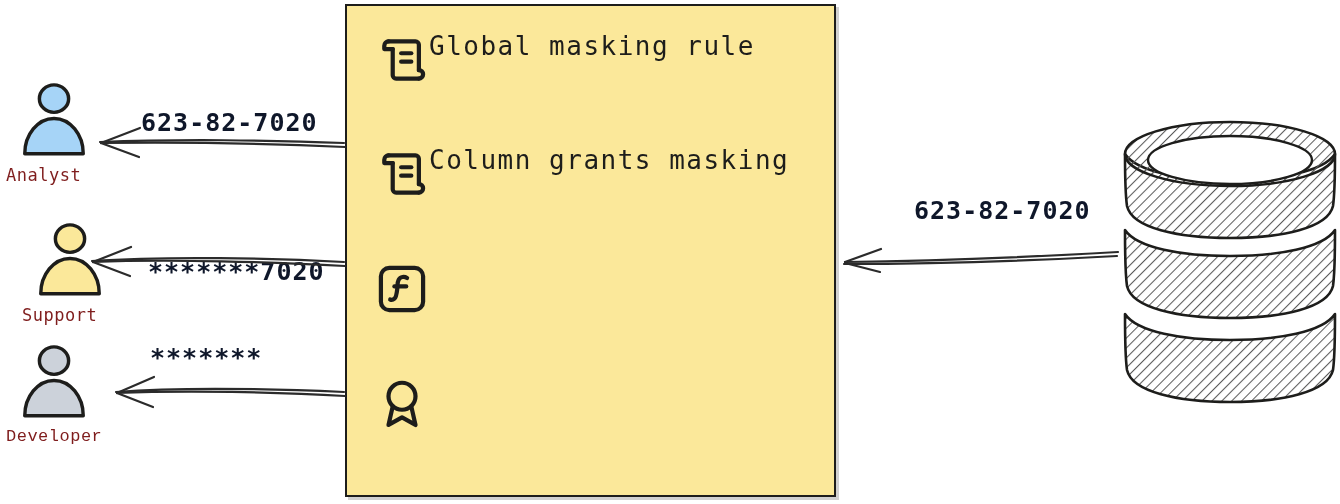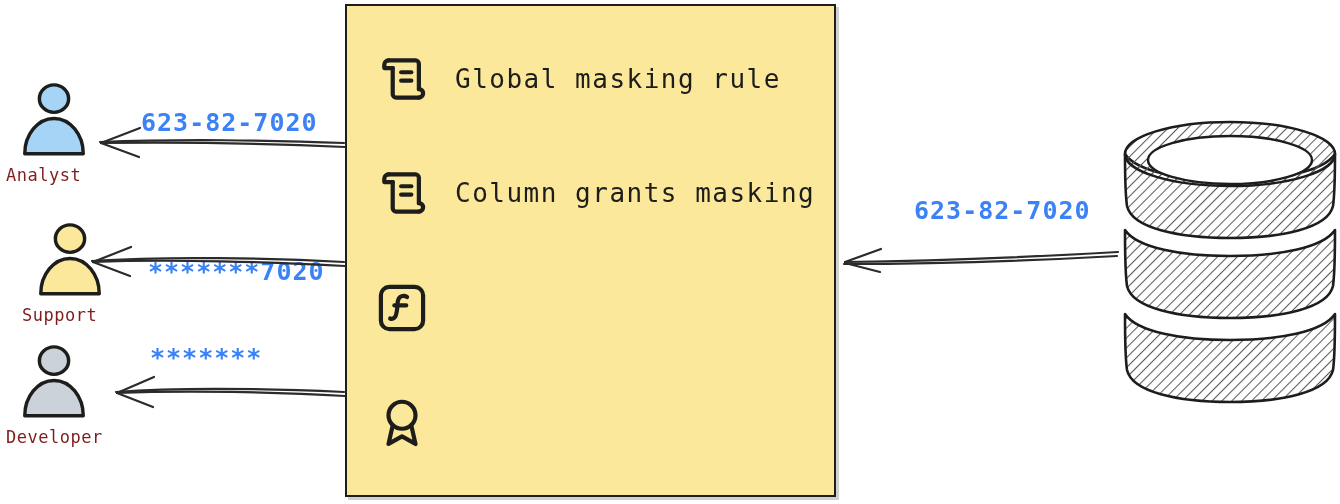--- a/index.html
+++ b/index.html
@@ -17,38 +17,38 @@
     background:#fbe89a;
     border:2px solid #1d1d1b;
     box-sizing:border-box;
     box-shadow:3px 3px 0 0 rgba(0,0,0,0.18);
   }
   .panel-rows{
     position:absolute;left:345px;top:4px;width:491px;height:493px;
     display:flex;flex-direction:column;justify-content:space-around;
     padding:18px 0 18px 30px;box-sizing:border-box;
   }
-  .prow{display:flex;align-items:center;gap:26px;height:92px;}
+  .prow{display:flex;align-items:flex-start;height:92px;}
   .prow .ico{width:54px;height:54px;flex:0 0 54px;display:block;}
   .prow .lbl{
     font-size:26px;color:#1d1d1b;letter-spacing:1.5px;
     white-space:nowrap;line-height:1;
   }
 
   
   .person{width:96px;}
   .person svg{display:block;width:86px;height:86px;margin:0 auto;}
   .person .nm{
     text-align:left;font-size:17px;color:#7f1d1d;
     letter-spacing:0.5px;margin-top:1px;white-space:nowrap;
   }
 
   
   .flowval{
-    font-size:25px;color:#3b82f6;letter-spacing:1px;
+    font-size:25px;color:#0f172a;letter-spacing:1px;
     white-space:nowrap;line-height:1;font-weight:700;
   }
 
   
   .db{left:1118px;top:118px;width:224px;height:286px;}
   .db svg{display:block;width:100%;height:100%;}
 
   .arrowlayer{left:0;top:0;width:1340px;height:504px;pointer-events:none;}
 </style>
 </head>
@@ -117,21 +117,21 @@
   </div>
 
   <div class="abs person" style="left:22px;top:218px;">
     <svg viewBox="0 0 100 100">
       <ellipse cx="50" cy="24" rx="17" ry="16" fill="#fbe89a" stroke="#1d1d1b" stroke-width="4"></ellipse>
       <path d="M16 88c0-22 15-41 34-41s34 19 34 41z" fill="#fbe89a" stroke="#1d1d1b" stroke-width="4" stroke-linejoin="round"></path>
     </svg>
     <div class="nm">Support</div>
   </div>
 
-  <div class="abs person" style="left:6px;top:340px;">
+  <div class="abs person" style="left:6px;top:340px;font-family:Liberation Mono, monospace;">
     <svg viewBox="0 0 100 100">
       <ellipse cx="50" cy="24" rx="17" ry="16" fill="#ccd2da" stroke="#1d1d1b" stroke-width="4"></ellipse>
       <path d="M16 88c0-22 15-41 34-41s34 19 34 41z" fill="#ccd2da" stroke="#1d1d1b" stroke-width="4" stroke-linejoin="round"></path>
     </svg>
     <div class="nm">Developer</div>
   </div>
 
   <div class="abs flowval" style="left:141px;top:110px;">623-82-7020</div>
 
   <div class="abs flowval" style="left:148px;top:218px;margin-top:41px;">*******7020</div>

